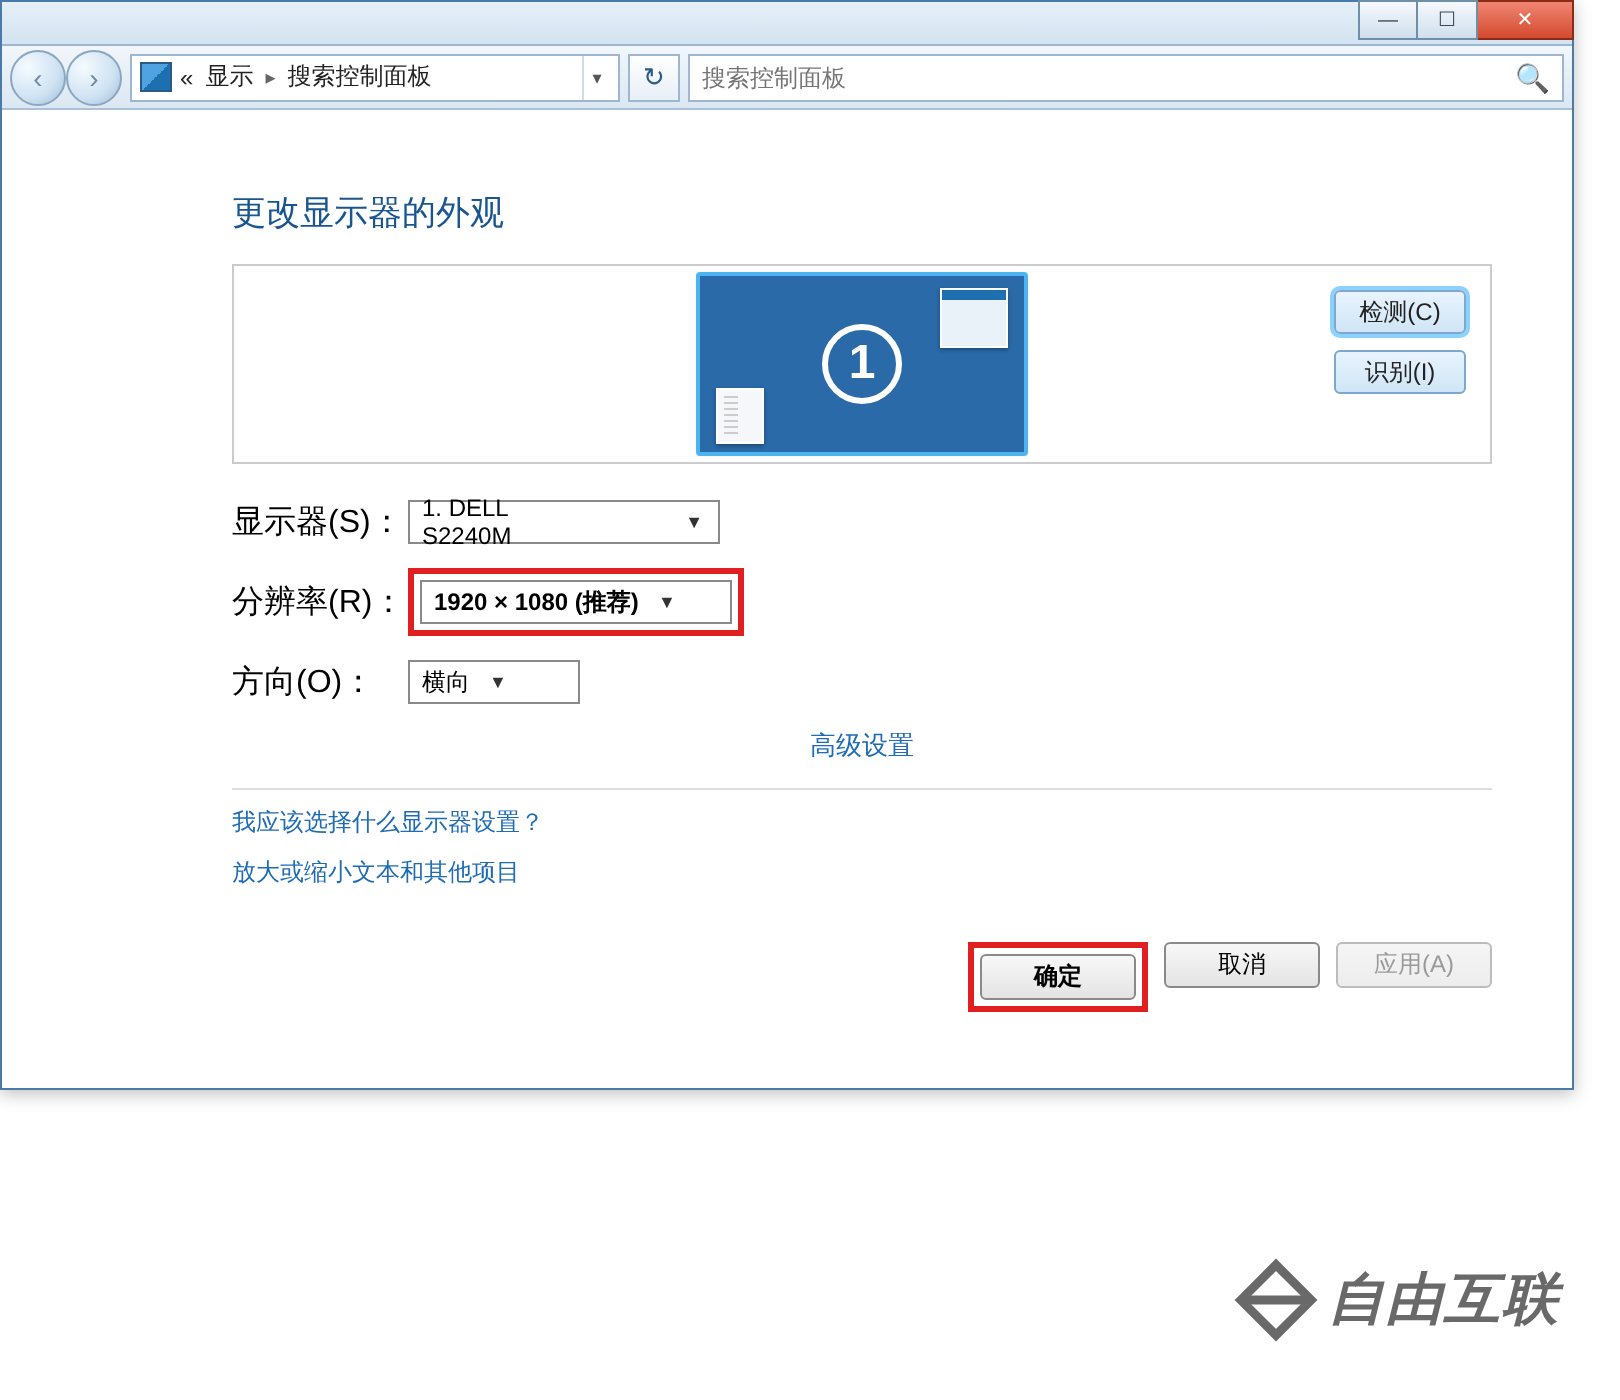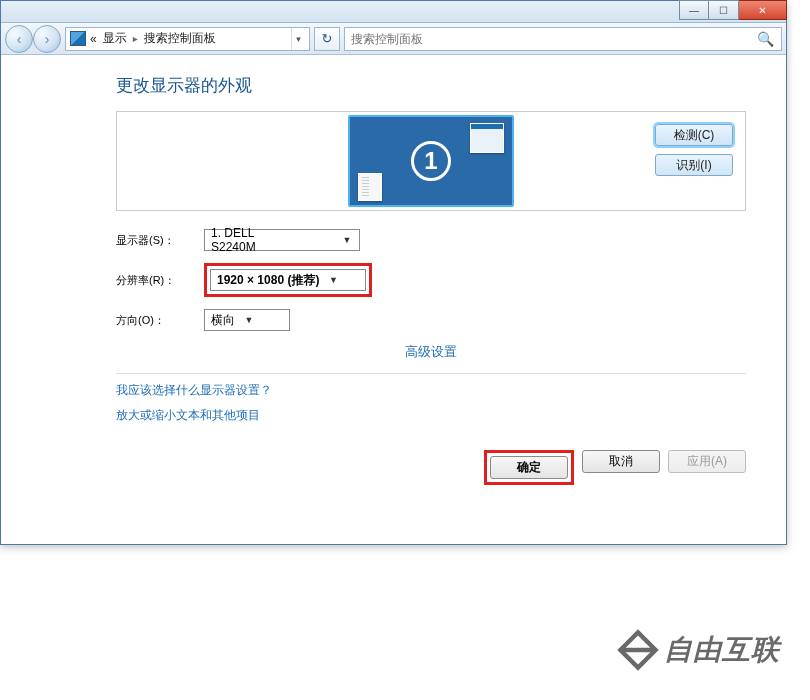--- a/index.html
+++ b/index.html
@@ -121,21 +121,21 @@
   .searchbar input {
     border: none; outline: none; width: 100%;
     font-size: 12px; color: #888;
     background: transparent;
   }
   .search-icon {
     color: #3b78b6; font-size: 14px;
   }
   
   .content {
-    padding: 19px 40px 18px 115px;
+    padding: 40px 40px 18px 115px;
     height: calc(100% - 56px);
     overflow: auto;
   }
   .heading {
     color: #19558f;
     font-size: 17px;
     font-weight: normal;
     margin-bottom: 14px;
   }
   .preview-box {
@@ -146,21 +146,21 @@
     align-items: center;
     justify-content: center;
     margin-bottom: 18px;
   }
   .preview-side {
     position: absolute;
     right: 12px; top: 12px;
     display: flex; flex-direction: column; gap: 8px;
   }
   .side-btn {
-    width: 78px; height: 22px;
+    width: 66px; height: 22px;
     background: linear-gradient(to bottom, #e9f4ff, #cfe5f5);
     border: 1px solid #7fa7cf;
     border-radius: 3px;
     font-size: 12px;
     display:flex;align-items:center;justify-content:center;
     cursor: default;
     color:#222;
   }
   .side-btn.detect {
     box-shadow: 0 0 0 2px #8cd2ff;
@@ -192,21 +192,21 @@
   .mini-win.b { bottom: 4px; left: 8px; width: 24px; height: 28px; background:#f5f7fa;}
   .mini-win.b::before{content:"";position:absolute;top:3px;left:3px;right:12px;bottom:3px;background:repeating-linear-gradient(#ccc,#ccc 1px,transparent 1px, transparent 3px);}
   
   .row {
     display: flex;
     align-items: center;
     margin-bottom: 12px;
   }
   .row-label {
     width: 88px;
-    font-size: 11px;
+    font-size: 16px;
   }
   .combo {
     height: 22px;
     background: #fff;
     border: 1px solid #8a8a8a;
     display: inline-flex;
     align-items: center;
     padding: 0 4px 0 6px;
     font-size: 12px;
     position: relative;

